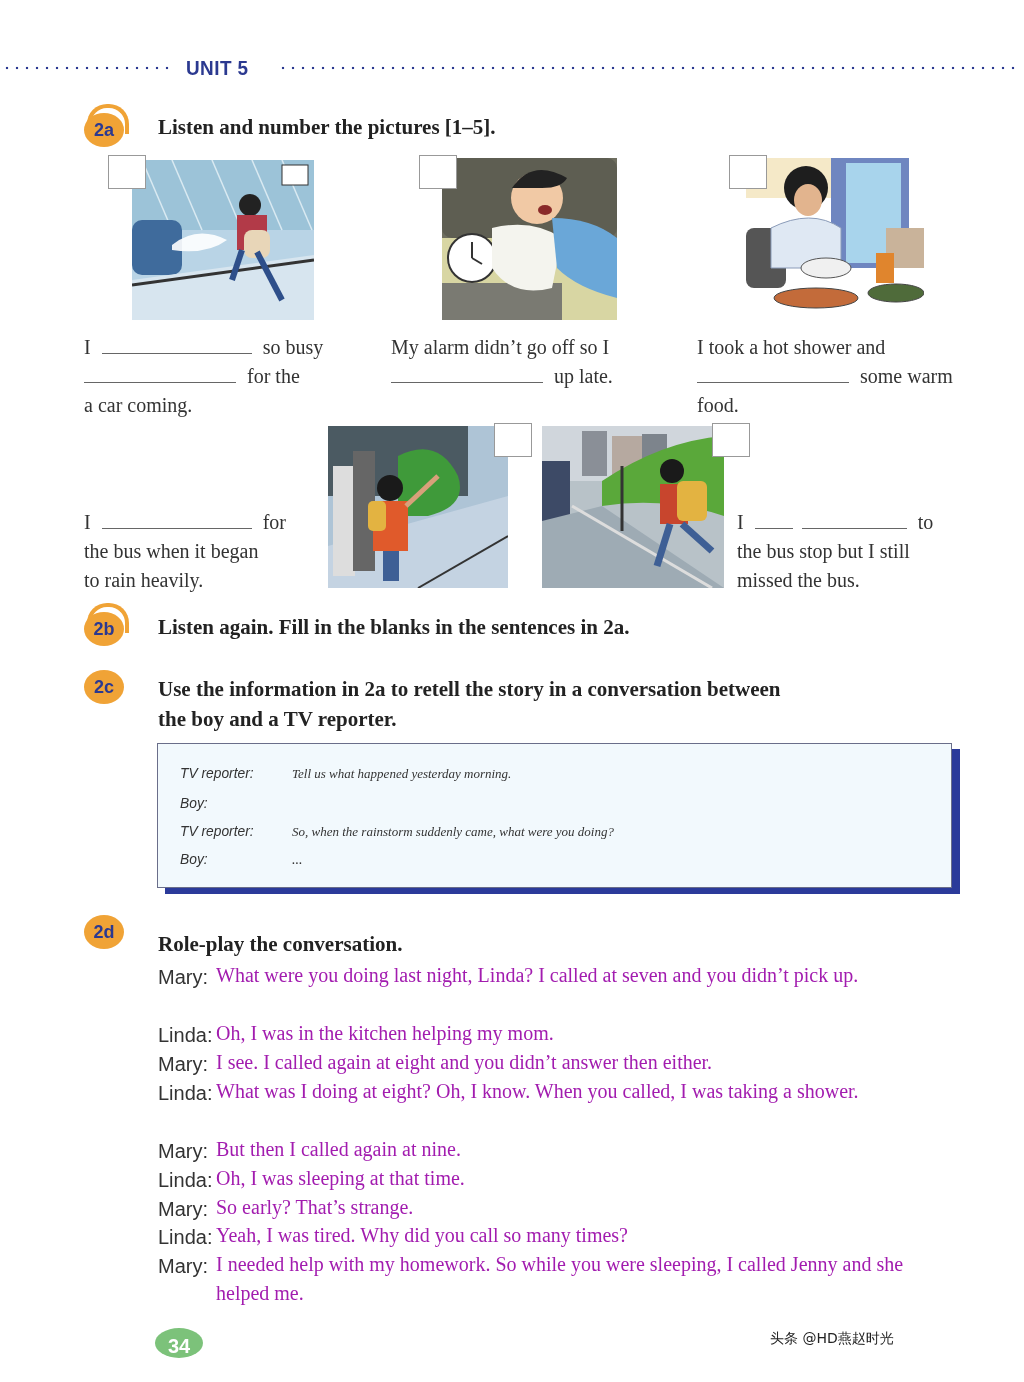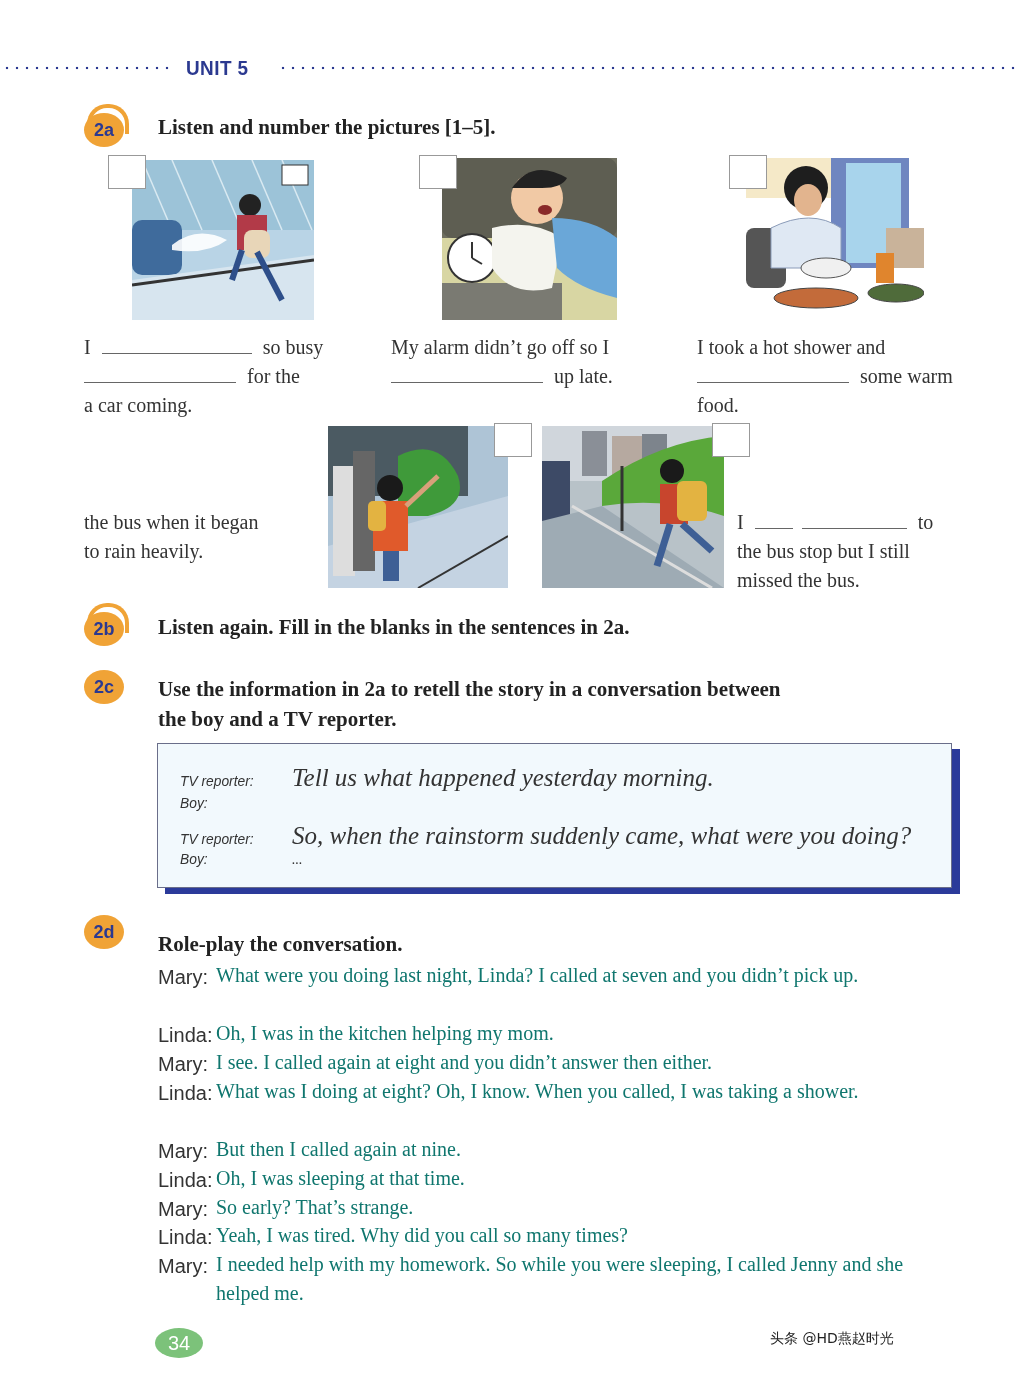--- a/index.html
+++ b/index.html
@@ -27,30 +27,30 @@
   .pic { overflow: hidden; }
   .numbox { width: 38px; height: 34px; background: #fff; border: 1.5px solid #999; }
   .para { font-size: 20px; line-height: 29px; color: #333; }
   .blank { display: inline-block; border-bottom: 1px solid #666; height: 18px; vertical-align: baseline; }
 
   
   .conv-box { left: 157px; top: 743px; width: 795px; height: 145px; background: #f2f9fd;
               border: 1.5px solid #6a6e8a; box-shadow: 8px 6px 0 #2b3a9a; }
   .conv-row { position: absolute; left: 22px; display: flex; align-items: baseline; font-style: italic; }
   .conv-speaker { font-family: "Liberation Sans", "DejaVu Sans", sans-serif; font-size: 15px; color: #333; width: 112px; transform: scaleX(0.92); transform-origin: left; }
-  .conv-line { font-size: 25px; color: #333; }
+  .conv-line { font-size: 13px; color: #333; }
 
   
   .dlg-row { position: absolute; left: 158px; width: 810px; display: flex; }
   .dlg-speaker { font-family: "Liberation Sans", "DejaVu Sans", sans-serif; font-size: 20px; width: 58px; padding-top: 5px; color: #333; }
-  .dlg-line { font-size: 20px; line-height: 29px; color: #0f766e; flex: 1; }
+  .dlg-line { font-size: 20px; line-height: 29px; color: #a21caf; flex: 1; }
 
   .page-num { left: 155px; top: 1328px; width: 48px; height: 30px; border-radius: 50%; background: #7cc27a;
-              color: #fff; font-family: "Liberation Sans", "DejaVu Sans", sans-serif; font-weight: normal; font-size: 20px;
-              display: flex; align-items: center; justify-content: center; }
+              color: #fff; font-family: "Liberation Sans", "DejaVu Sans", sans-serif; font-weight: bold; font-size: 20px;
+              display: flex; align-items: flex-end; justify-content: center; }
   .watermark { left: 770px; top: 1330px; font-family: "DejaVu Sans", sans-serif; font-size: 14px; color: #222;
                text-shadow: 1px 1px 0 #fff, -1px -1px 0 #fff; }
 </style>
 </head>
 <body>
 
 <div class="abs unit-bar">
   <div class="dots" style="left:2px;width:168px;"></div>
   <div class="unit-title">UNIT 5</div>
   <div class="dots" style="left:278px;width:740px;"></div>
@@ -157,20 +157,23 @@
     <circle cx="62" cy="62" r="13" fill="#1a1a1a"></circle>
     <rect x="45" y="75" width="35" height="50" fill="#e05a2b"></rect>
     <rect x="40" y="75" width="18" height="30" rx="5" fill="#e3b341"></rect>
     <rect x="55" y="125" width="16" height="30" fill="#3e5f95"></rect>
     <line x1="78" y1="80" x2="110" y2="50" stroke="#d8a07a" stroke-width="5"></line>
   </svg>
 </div>
 <div class="abs numbox" style="left:494px;top:423px;"></div>
 
 <div class="abs para" style="left:84px;top:508px;width:240px;">
+  <div><span>I</span>
+    <span class="blank" style="width:150px;margin:0 6px;"></span>
+    <span>for</span></div>
   <div>the bus when it began</div>
   <div>to rain heavily.</div>
 </div>
 
 <div class="abs pic" style="left:542px;top:426px;width:182px;height:162px;">
   <svg width="182" height="162" viewBox="0 0 182 162">
     <rect width="182" height="162" fill="#b8c2c8"></rect>
     <rect x="0" y="0" width="182" height="55" fill="#d0d6dc"></rect>
     <rect x="40" y="5" width="25" height="45" fill="#8a8f97"></rect>
       <rect x="70" y="10" width="30" height="40" fill="#b6a9a0"></rect>

